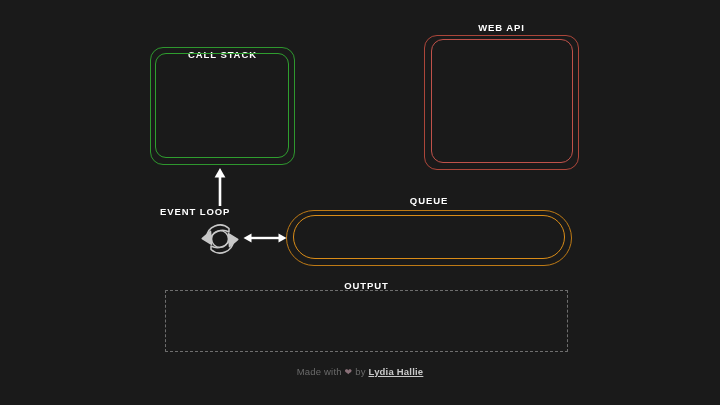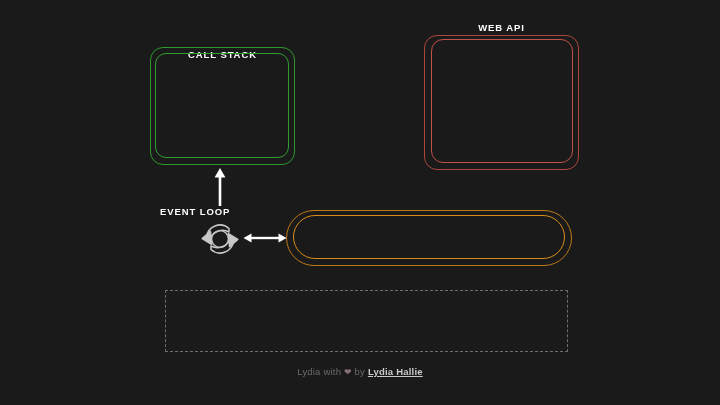--- a/index.html
+++ b/index.html
@@ -120,26 +120,28 @@
     <div class="edge inner"></div>
   </div>
 
   <div class="sec-label" style="left:424px; top:23px; width:155px;">WEB API</div>
 
   <div class="dbox" id="webapi-box">
     <div class="edge outer"></div>
     <div class="edge inner"></div>
   </div>
 
+  <div class="sec-label" style="left:286px; top:196px; width:286px;">QUEUE</div>
 
   <div class="dbox" id="queue-box">
     <div class="edge outer"></div>
     <div class="edge inner"></div>
   </div>
 
+  <div class="sec-label" style="left:165px; top:281px; width:403px;">OUTPUT</div>
 
   <div id="output-box"></div>
 
   <svg class="arrow-svg" style="left:212px; top:166px; width:16px; height:40px;" viewBox="0 0 16 40">
     <line x1="8" y1="40" x2="8" y2="9" stroke="#ffffff" stroke-width="2.6"></line>
     <polygon points="8,2 2.6,11.5 13.4,11.5" fill="#ffffff"></polygon>
   </svg>
 
   <div class="sec-label" style="left:160px; top:207px; width:120px; text-align:left;">EVENT LOOP</div>
 
@@ -155,19 +157,19 @@
     <circle cx="21" cy="20" r="8.4" fill="none" stroke="#c8c8c8" stroke-width="1.4"></circle>
   </svg>
 
   <svg class="arrow-svg" style="left:243px; top:231px; width:44px; height:14px;" viewBox="0 0 44 14">
     <line x1="6" y1="7" x2="38" y2="7" stroke="#ffffff" stroke-width="2.4"></line>
     <polygon points="0.5,7 8.5,2.4 8.5,11.6" fill="#ffffff"></polygon>
     <polygon points="43.5,7 35.5,2.4 35.5,11.6" fill="#ffffff"></polygon>
   </svg>
 
   <div id="footer">
-    <span>Lydia with</span>
+    <span>Made with</span>
     <span class="heart">❤</span>
     <span>by</span>
     <span class="author">Lydia Hallie</span>
   </div>
 
 </div>
 
 </body></html>

